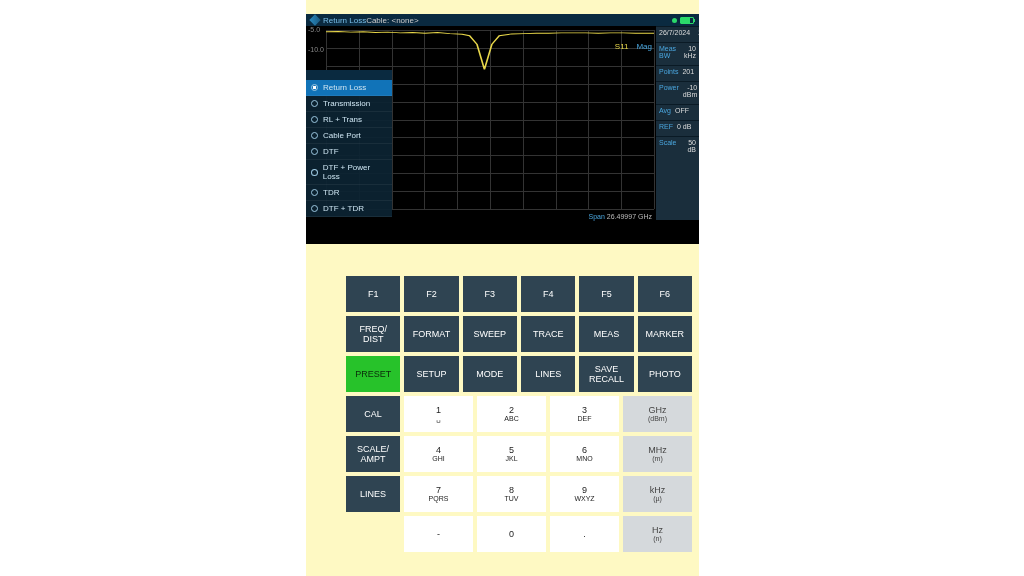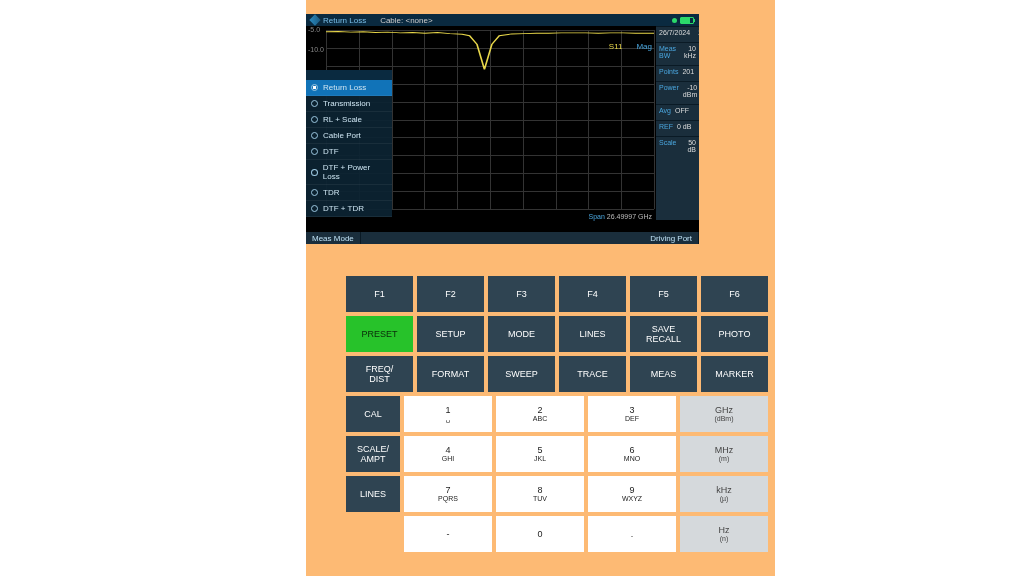--- a/index.html
+++ b/index.html
@@ -1,42 +1,42 @@
 <!DOCTYPE html>
 <html><head>
 <meta charset="utf-8">
 <style>
   *{box-sizing:border-box;margin:0;padding:0;font-family:Arial,Helvetica,sans-serif}
   body{background:#fff;width:1024px;height:576px;position:relative;overflow:hidden}
-  .device{position:absolute;left:306px;width:469px;top:0;height:576px;background:#fdba74}
+  .device{position:absolute;left:306px;width:393px;top:0;height:576px;background:#fef9c3}
 
   
   .screen{position:absolute;left:0;top:14px;width:393px;height:230px;background:#000;color:#fff;font-size:8px;overflow:hidden}
   .titlebar{height:12px;background:#0a2a40;display:flex;align-items:center;padding:0 3px;font-size:8px}
   .diamond{width:8px;height:8px;background:linear-gradient(45deg,#2a8ac0,#1a5a80);transform:rotate(45deg);margin-right:4px;margin-left:2px}
   .titlebar .title{color:#7abfe8}
-  .titlebar .cable{margin-left:14px;color:#ccc}
+  .titlebar .cable{color:#ccc}
   .titlebar .spacer{flex:1}
   .battery{width:14px;height:7px;border:1px solid #2bd96a;border-radius:1px;position:relative;margin-right:2px}
   .battery::after{content:'';position:absolute;right:-2px;top:1px;width:1px;height:3px;background:#2bd96a}
   .battery .fill{width:9px;height:5px;background:#2bd96a;margin:0}
   .dot-green{width:5px;height:5px;border-radius:50%;background:#2bd96a;margin-right:3px}
 
   
   .plotwrap{position:absolute;left:0;top:12px;right:43px;bottom:24px}
   .ylabels{position:absolute;left:2px;top:0;color:#888;font-size:7px}
   .ylabels div{height:20px}
   .grid{position:absolute;left:20px;right:2px;top:4px;bottom:11px}
   .grid div.h{position:absolute;left:0;right:0;height:0;border-top:1px solid #333}
   .grid div.v{position:absolute;top:0;bottom:0;width:0;border-left:1px solid #333}
   .span{position:absolute;right:4px;bottom:0;color:#4aa6de;font-size:7px}
   .span b{color:#bbb;font-weight:normal}
   .trace-label{position:absolute;top:16px;font-size:8px}
   .trace-label .s11{color:#e9d84a}
-  .trace-label .mag{color:#4aa6de;margin-left:14px}
+  .trace-label .mag{color:#4aa6de;margin-left:8px}
 
   
   .info{position:absolute;right:0;top:12px;width:43px;bottom:24px;background:#1a2e3c}
   .info .row{border-top:1px solid #0a1a25;padding:2px 3px;text-align:right;font-size:7px}
   .info .lab{color:#4aa6de;display:block;text-align:left}
   .info .val{color:#ddd}
 
   
   .softbar{position:absolute;left:0;right:0;bottom:0;height:12px;background:#1a2e3c;color:#bfe1f4;font-size:8px;display:flex;align-items:center}
   .softbar .sk{padding:0 6px;border-right:1px solid #0a1a25;height:100%;display:flex;align-items:center}
@@ -155,40 +155,35 @@
       <div class="row">
           <span class="lab">REF</span>
           <span class="val">0 dB</span>
         </div>
       <div class="row">
           <span class="lab">Scale</span>
           <span class="val">50 dB</span>
         </div>
     </div>
 
-    <div class="softbar">
-      <div class="sk">Meas Mode</div>
-      <div class="spacer"></div>
-      <div class="sk">Driving Port</div>
-    </div>
 
     <div class="popup">
       <div class="hdr"></div>
       <div id="popup-items">
           <div class="item sel">
             <span class="radio"></span>
             <span>Return Loss</span>
           </div>
           <div class="item">
             <span class="radio"></span>
             <span>Transmission</span>
           </div>
           <div class="item">
             <span class="radio"></span>
-            <span>RL + Scale</span>
+            <span>RL + Trans</span>
           </div>
           <div class="item">
             <span class="radio"></span>
             <span>Cable Port</span>
           </div>
           <div class="item">
             <span class="radio"></span>
             <span>DTF</span>
           </div>
           <div class="item">
@@ -209,35 +204,35 @@
 
   <div class="keypad">
     <div class="row" id="fnrow">
         <div class="btn">F1</div>
         <div class="btn">F2</div>
         <div class="btn">F3</div>
         <div class="btn">F4</div>
         <div class="btn">F5</div>
         <div class="btn">F6</div>
       </div>
+    <div class="row" id="menurow2">
+        <div class="btn">FREQ/<br>DIST</div>
+        <div class="btn">FORMAT</div>
+        <div class="btn">SWEEP</div>
+        <div class="btn">TRACE</div>
+        <div class="btn">MEAS</div>
+        <div class="btn">MARKER</div>
+      </div>
     <div class="row" id="menurow1">
         <div class="btn green">PRESET</div>
         <div class="btn">SETUP</div>
         <div class="btn">MODE</div>
         <div class="btn">LINES</div>
         <div class="btn">SAVE<br>RECALL</div>
         <div class="btn">PHOTO</div>
-      </div>
-    <div class="row" id="menurow2">
-        <div class="btn">FREQ/<br>DIST</div>
-        <div class="btn">FORMAT</div>
-        <div class="btn">SWEEP</div>
-        <div class="btn">TRACE</div>
-        <div class="btn">MEAS</div>
-        <div class="btn">MARKER</div>
       </div>
     <div class="lower">
       <div class="leftcol" id="leftcol">
           <div class="btn">CAL</div>
           <div class="btn">SCALE/<br>AMPT</div>
           <div class="btn">LINES</div>
           <div style="height: 36px;"></div>
         </div>
       <div class="numpad" id="numpad">
           <div class="btn wh">1<br><small>␣</small></div>

